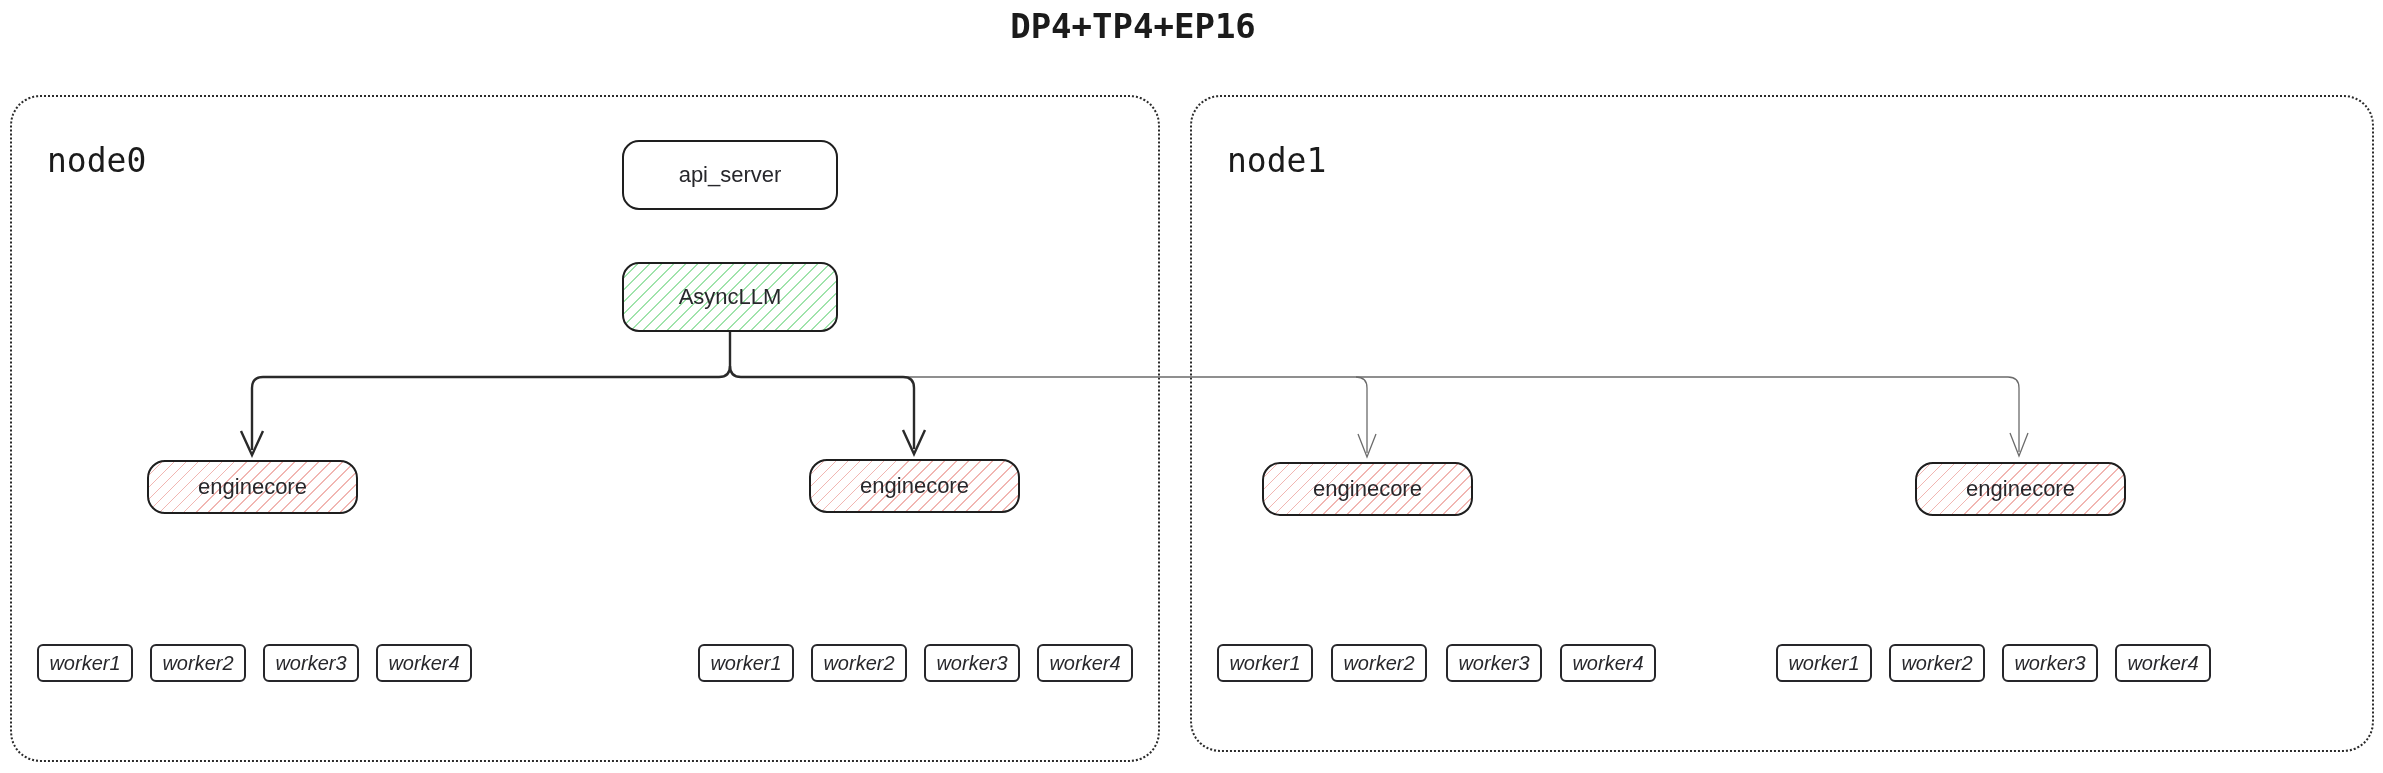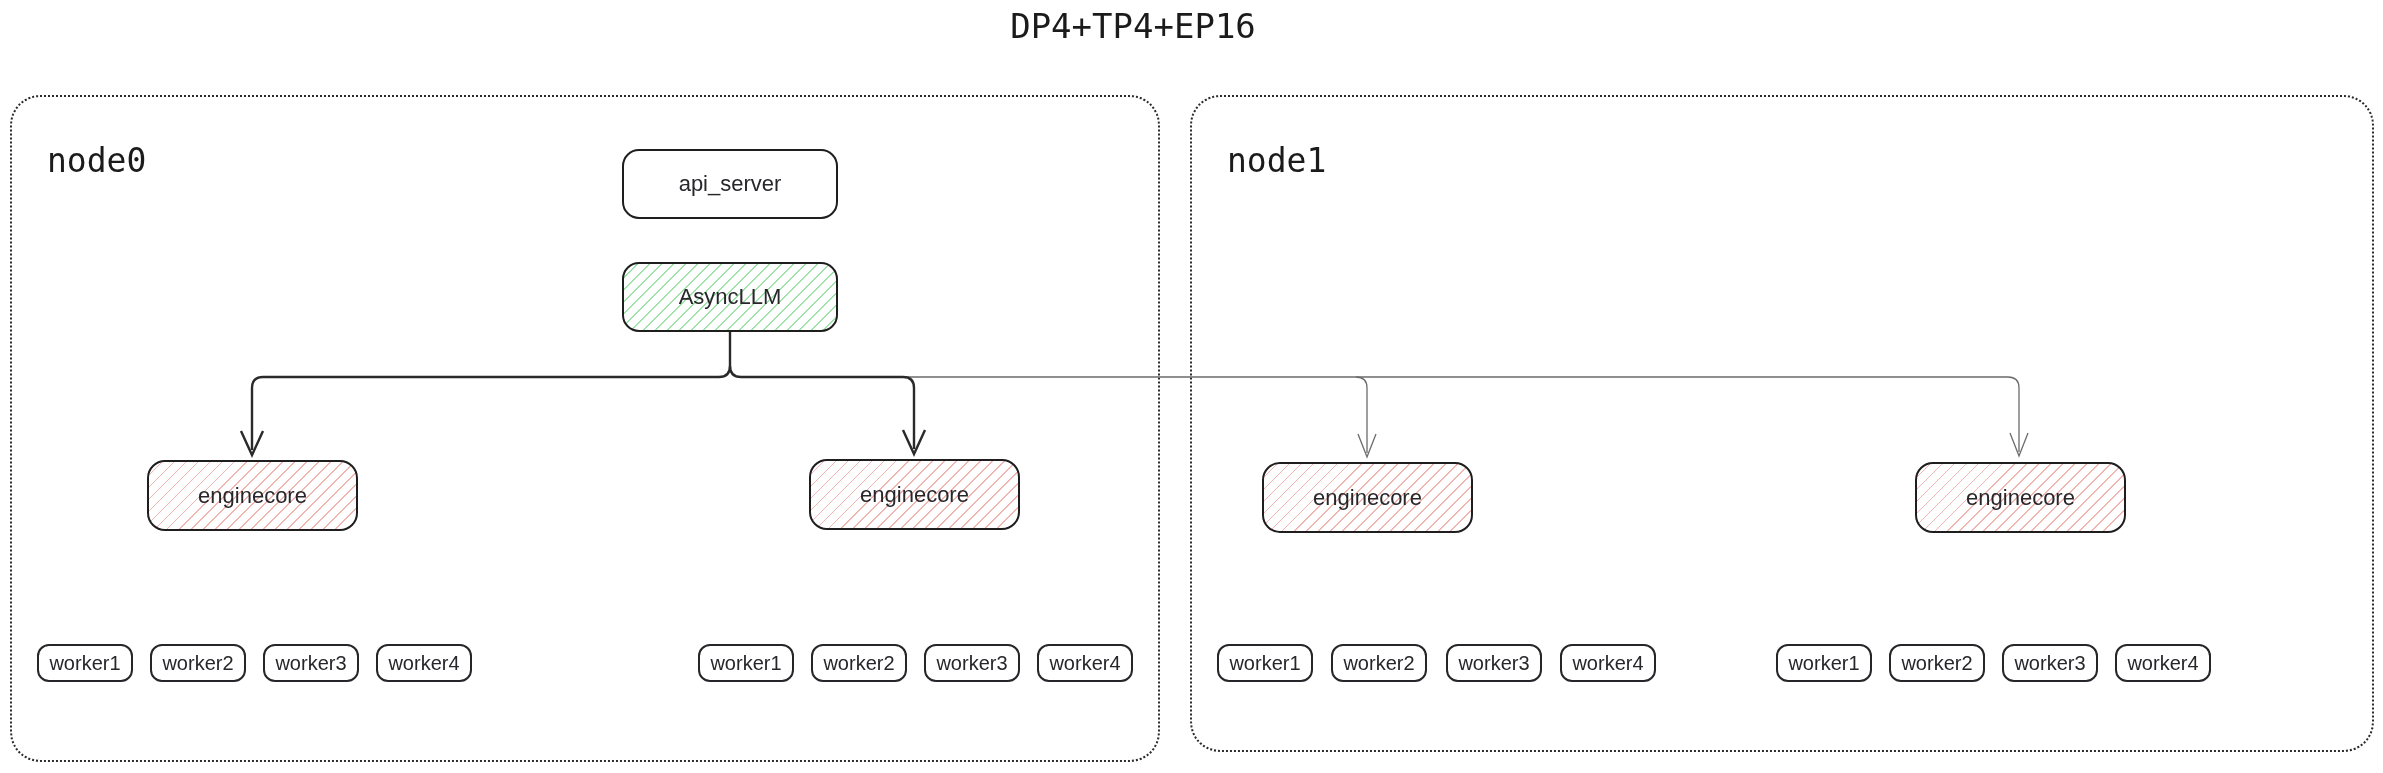--- a/index.html
+++ b/index.html
@@ -7,21 +7,21 @@
     position:relative;
     width:2383px; height:773px;
     background:#ffffff;
     font-family:"Liberation Sans", sans-serif;
     overflow:hidden;
   }
   .title {
     position:absolute; left:1133px; top:6px;
     transform:translateX(-50%);
     font-family:"DejaVu Sans Mono", monospace;
-    font-size:34px; font-weight:400; color:#1b1b1b;
+    font-size:34px; font-weight:700; color:#1b1b1b;
     white-space:nowrap;
   }
   .node-box {
     position:absolute;
     border:2.6px dotted #2b2b2b;
     border-radius:30px;
     box-sizing:border-box;
     background:transparent;
   }
   .node-box-0 { left:10px;  top:95px; width:1150px; height:667px; }
@@ -33,50 +33,51 @@
   }
   .stackbox {
     position:absolute; width:216px; height:70px;
     border:2.6px solid #1e1e1e; border-radius:17px;
     display:flex; align-items:center; justify-content:center;
     font-size:22px; color:#27272b;
     background-color:#ffffff;
     box-sizing:border-box;
     z-index:3;
   }
-  .api-box   { left:622px; top:149px;justify-content:center; }
+  .api-box   { left:622px; top:140px;justify-content:center; }
   .async-box {
     left:622px; top:218px;
     background-image:repeating-linear-gradient(135deg,
       #9fe3ab 0px, #9fe3ab 1.4px, transparent 1.4px, transparent 8.5px);
     margin-top:44px;
   }
   .engine-box {
-    position:absolute; width:211px; height:71px;
+    position:absolute; width:211px; height:54px;
     border:2.6px solid #1e1e1e; border-radius:18px;
     display:flex; align-items:center; justify-content:center;
     font-size:22px; color:#27272b;
     background-color:#ffffff;
     background-image:repeating-linear-gradient(135deg,
       #f1b6b2 0px, #f1b6b2 1.3px, transparent 1.3px, transparent 8.5px);
     box-sizing:border-box;
     z-index:3;
   }
   .engine-0 { left:147px;  top:460px; }
   .engine-1 { left:809px;  top:459px; }
   .engine-2 { left:1262px; top:462px; }
   .engine-3 { left:1915px; top:462px; }
   .worker-box {
     position:absolute; top:644px;
     width:96px; height:38px;
-    border:2.2px solid #26262a; border-radius:12px;
+    border:2.2px solid #26262a; border-radius:6px;
     display:flex; align-items:center; justify-content:center;
     font-size:20px; color:#27272b;
     background:#ffffff; box-sizing:border-box;
     z-index:3;
+    font-style:italic;
   }
   .links { position:absolute; left:0; top:0; z-index:2; pointer-events:none; }
 </style>
 </head>
 <body>
 
 <div class="canvas">
 
   <div class="title">DP4+TP4+EP16</div>
 

